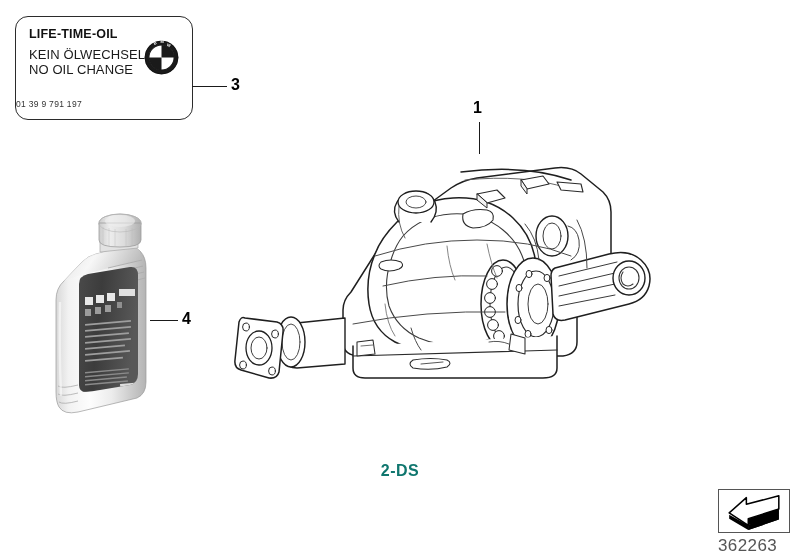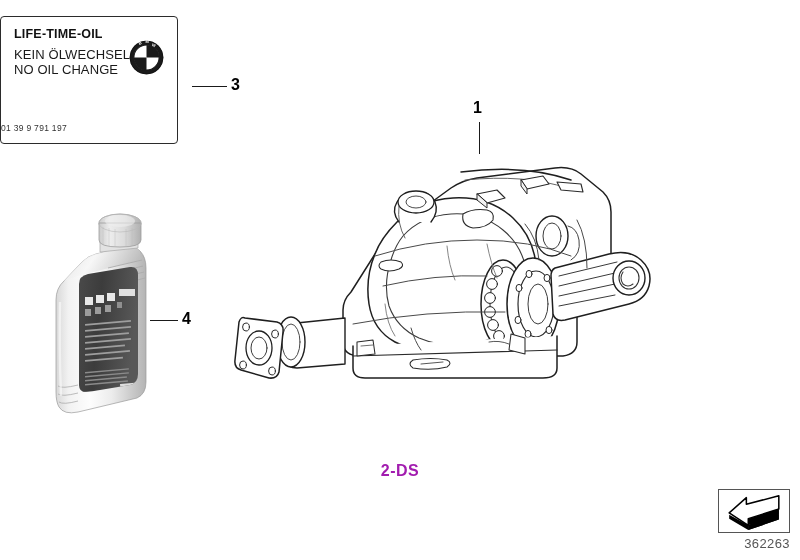--- a/index.html
+++ b/index.html
@@ -14,26 +14,26 @@
     position: relative;
     width: 800px;
     height: 560px;
     background: #ffffff;
     overflow: hidden;
   }
   .abs { position: absolute; }
 
   
   #oil-sticker {
-    left: 0;
+    left: 15px;
     top: 16px;
     width: 178px;
-    height: 128px;
+    height: 104px;
     border: 1.4px solid #2b2b2b;
-    border-radius: 4px;
+    border-radius: 13px;
     background: #ffffff;
     box-sizing: border-box;
   }
   #sticker-title {
     position: absolute;
     left: 13px;
     top: 10px;
     font-size: 12.5px;
     font-weight: bold;
     letter-spacing: 0.2px;
@@ -92,40 +92,40 @@
 
   
   #diagram-label {
     left: 0;
     right: 0;
     top: 462px;
     text-align: center;
     font-size: 16px;
     font-weight: bold;
     letter-spacing: 0.5px;
-    color: #a21caf;
+    color: #0f766e;
   }
   #diagram-label span { display: inline-block; }
 
   
   #corner-box {
     left: 718px;
     top: 489px;
     width: 72px;
     height: 44px;
     border: 1.3px solid #555;
     background: #ffffff;
     box-sizing: border-box;
   }
   #corner-number {
     left: 718px;
     top: 536px;
     width: 72px;
-    text-align: right;
-    font-size: 13px;
+    text-align: left;
+    font-size: 17px;
     color: #555;
     letter-spacing: 0.4px;
   }
 </style>
 </head>
 <body>
 
 <div id="page" class="abs" style="position:relative;">
 
   <div id="oil-sticker" class="abs">

